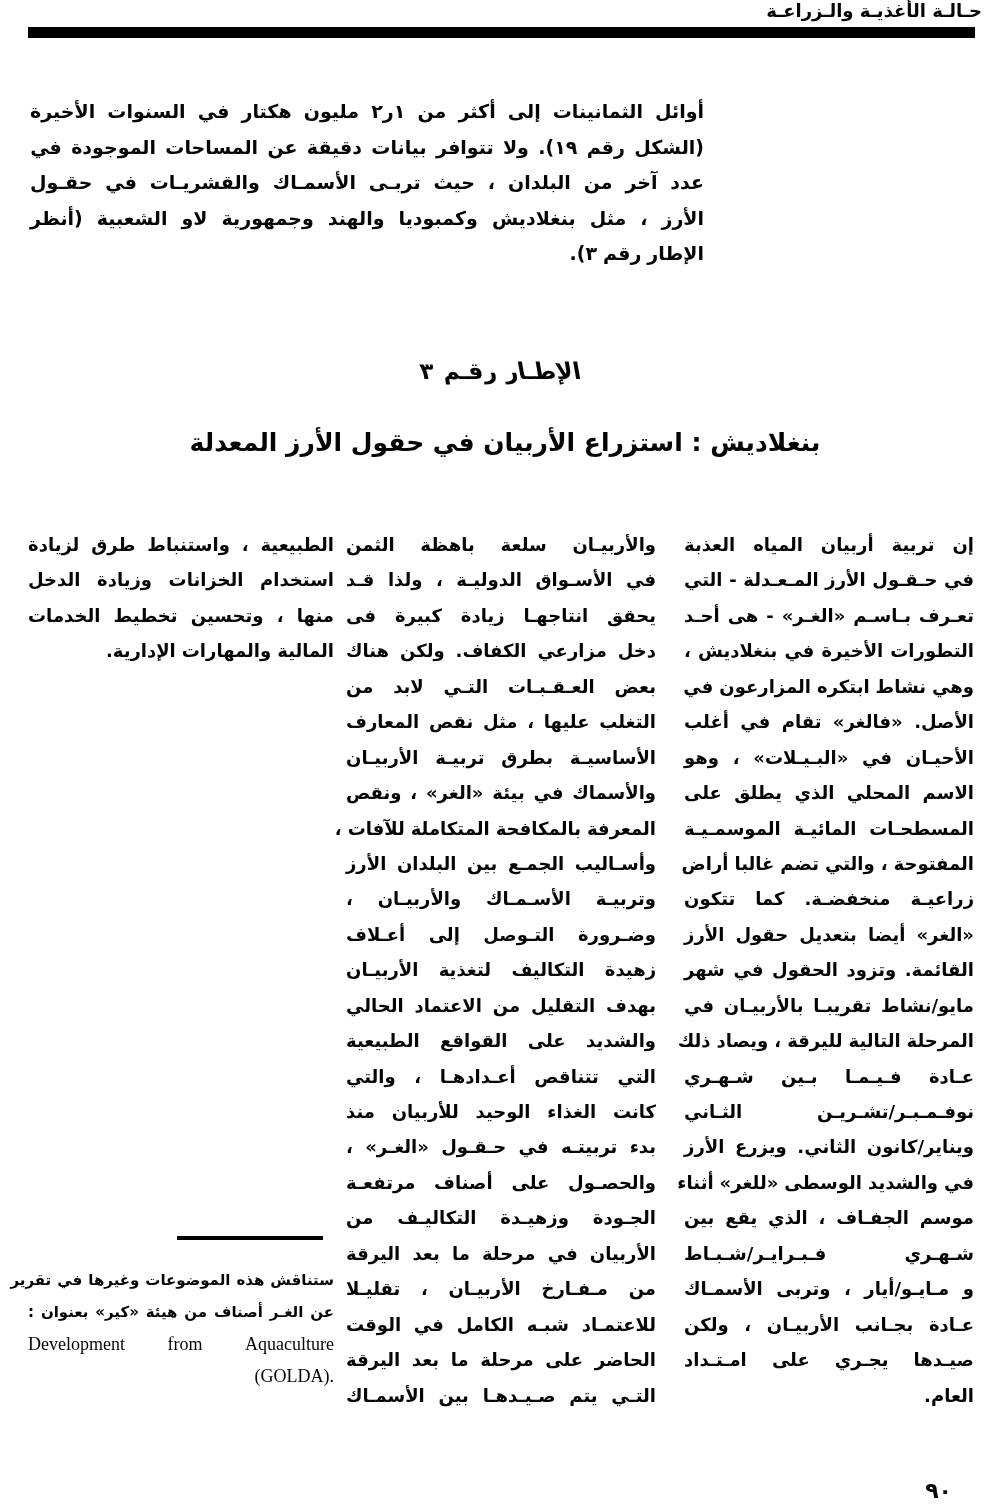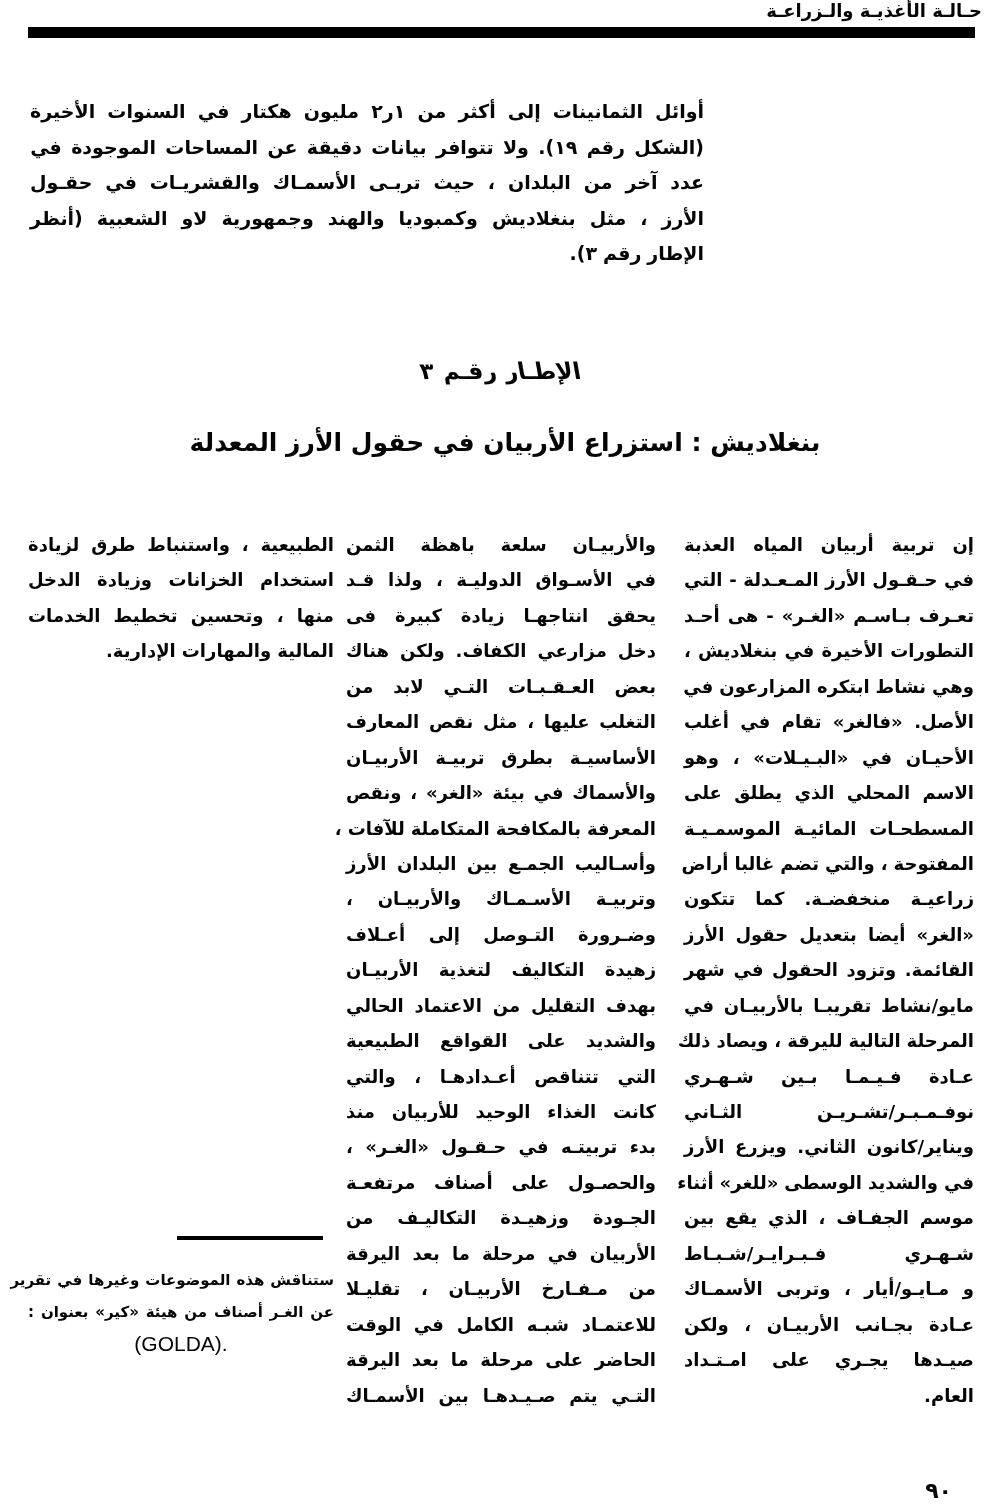--- a/index.html
+++ b/index.html
@@ -71,22 +71,22 @@
   }
   .fn-arabic .ln{height:32px;font-weight:bold;}
   .fn-latin{
     font-family:"Liberation Serif","DejaVu Serif",serif;
     font-size:18px;line-height:32px;
   }
   .fn-latin .ln{
     direction:ltr;font-weight:normal;height:32px;
   }
   .fn-golda{
-    font-family:Liberation Sans, sans-serif;
-    font-size:21px;line-height:32px;direction:ltr;text-align:center;
+    font-family:Liberation Serif, serif;
+    font-size:18px;line-height:32px;direction:ltr;text-align:right;
   }
   
   .page-num{
     position:absolute;top:1478px;right:48px;
     font-size:22px;font-weight:bold;direction:rtl;margin-left:46px;
   }
 </style>
 </head>
 <body>
 
@@ -547,19 +547,24 @@
           <span>الغـر</span>
           <span>أصناف</span>
           <span>من</span>
           <span>هيئة</span>
           <span>«كير»</span>
           <span>بعنوان</span>
           <span>:</span>
         </div>
       </div>
     <div class="fn-latin">
+        <div class="ln">
+          <span>Development</span>
+          <span>from</span>
+          <span>Aquaculture</span>
+        </div>
       </div>
     <div class="fn-golda">(GOLDA).</div>
   </div>
 
   <div class="page-num">٩٠</div>
 
 </div>
 
 </body></html>

